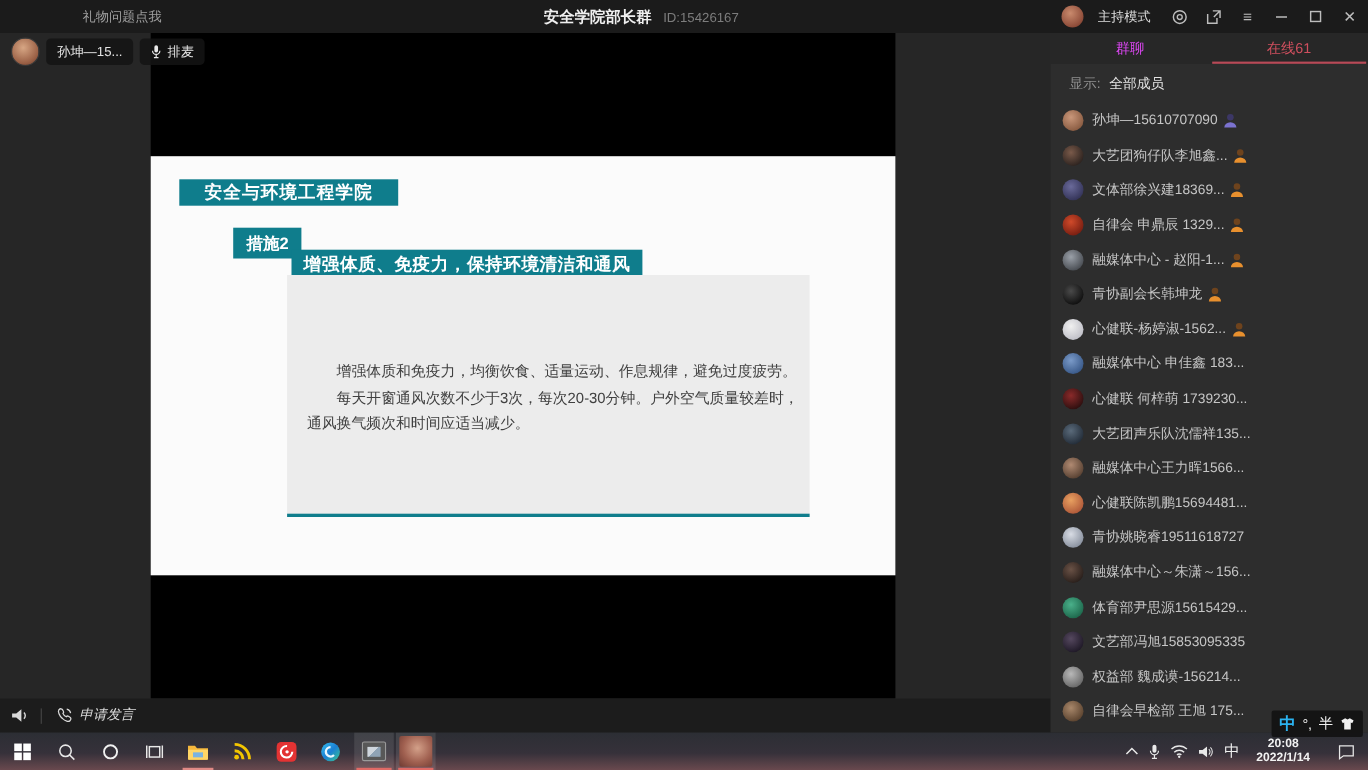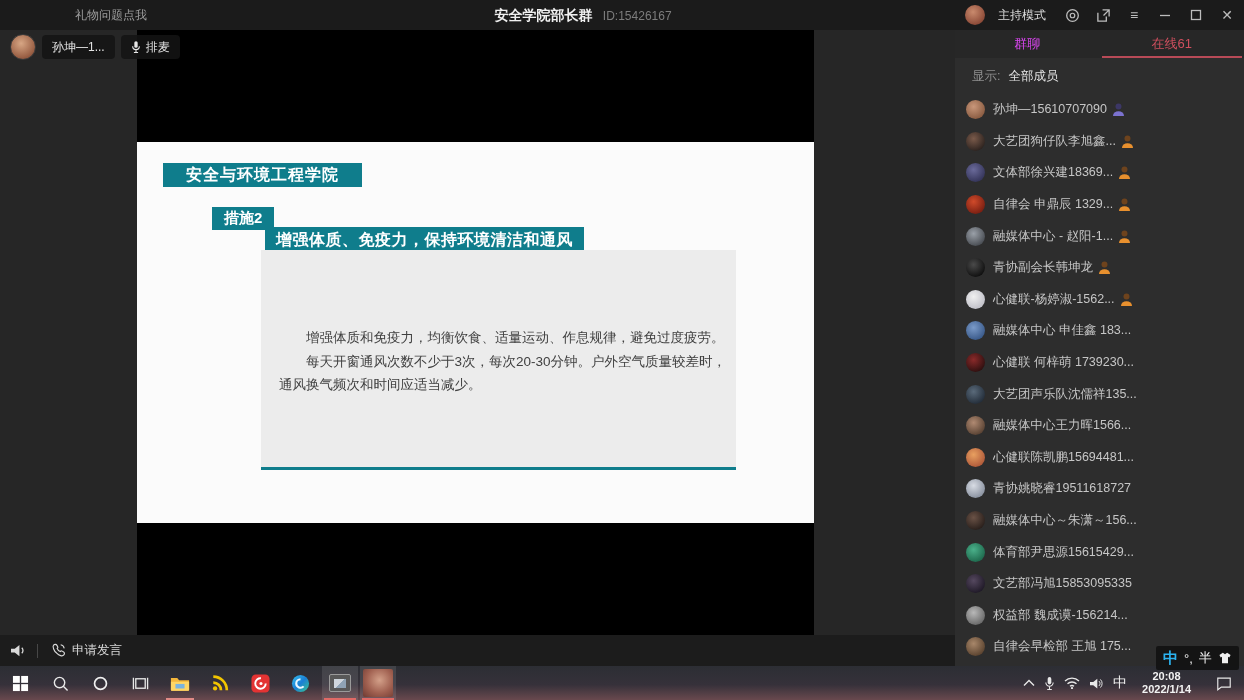--- a/index.html
+++ b/index.html
@@ -35,31 +35,31 @@
     border:1px solid #3a3a3a; }
   .chip { background:rgba(20,20,20,.85); border-radius:4px; height:24px; display:flex;
     align-items:center; padding:0 10px; color:#e4e4e4; font-size:12px; gap:5px; }
   .chip svg { display:block; }
 
   
   .slide { position:absolute; left:137px; top:112px; width:677px; height:381px; background:#fbfbfb; }
   .teal-box { position:absolute; background:#0f7d8c; color:#fff; font-weight:bold;
     display:flex; align-items:center; white-space:nowrap; }
   .college { left:26px; top:21px; height:24px; padding:0 23px; font-size:16px; letter-spacing:1px; }
-  .measure { left:75px; top:65px; height:23px; padding:8px 12px; font-size:15px; }
+  .measure { left:75px; top:65px; height:28px; padding:8px 12px; font-size:15px; }
   .heading { left:128px; top:85px; height:27px; padding:8px 11px; font-size:16px; letter-spacing:.5px; }
   .content-box { position:absolute; left:124px; top:108px; width:475px; height:220px;
     background:#ececec; border-bottom:3px solid #0f7d8c; }
   .content-text { position:absolute; left:18px; top:76px; width:452px; color:#404040;
     font-size:13.5px; line-height:23.5px; white-space:nowrap; }
   .indent { padding-left:27px; }
 
   
   .stage-bottom { position:absolute; left:0; top:605px; width:1076px; height:31px;
-    background:#1c1c1c; display:flex; align-items:center; }
+    background:#1c1c1c; display:flex; align-items:center;font-style:italic; }
   .sb-speaker { margin-left:10px; display:flex; align-items:center; cursor:pointer; }
   .sb-divider { width:1px; height:14px; background:#474747; margin:0 12px 0 10px; }
   .request-speak { display:flex; align-items:center; gap:6px; color:#d9d9d9;
     font-size:12.5px; cursor:pointer; }
 
   
   .panel { position:absolute; left:955px; top:30px; width:289px; height:636px;
     background:#2d2d2d; overflow:hidden; }
   .tabs { display:flex; height:28px; background:#272727; }
   .tab { flex:1; display:flex; align-items:center; justify-content:center;
@@ -149,21 +149,21 @@
       <span class="winicon">✕</span>
     </div>
   </div>
 
   <div class="stage">
     <div class="letterbox"></div>
 
     <div class="chips">
       <span class="chip-avatar"></span>
       <span class="chip">
-        <span>孙坤—1...</span>
+        <span>孙坤—15...</span>
       </span>
       <span class="chip">
         <svg width="10" height="14" viewBox="0 0 12 16">
             <rect x="4" y="1" width="4" height="8" rx="2" fill="#e8e8e8"></rect>
             <path d="M2 7 a4 4 0 0 0 8 0" fill="none" stroke="#e8e8e8" stroke-width="1.3"></path>
             <path d="M6 11 v3 M3.5 14.5 h5" stroke="#e8e8e8" stroke-width="1.3"></path>
           </svg>
         <span>排麦</span>
       </span>
     </div>

